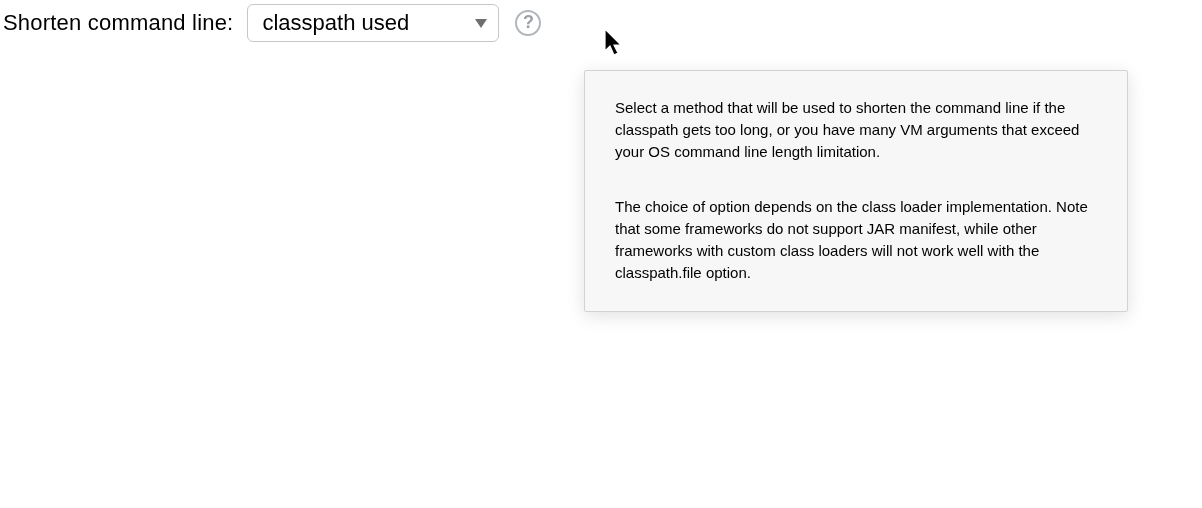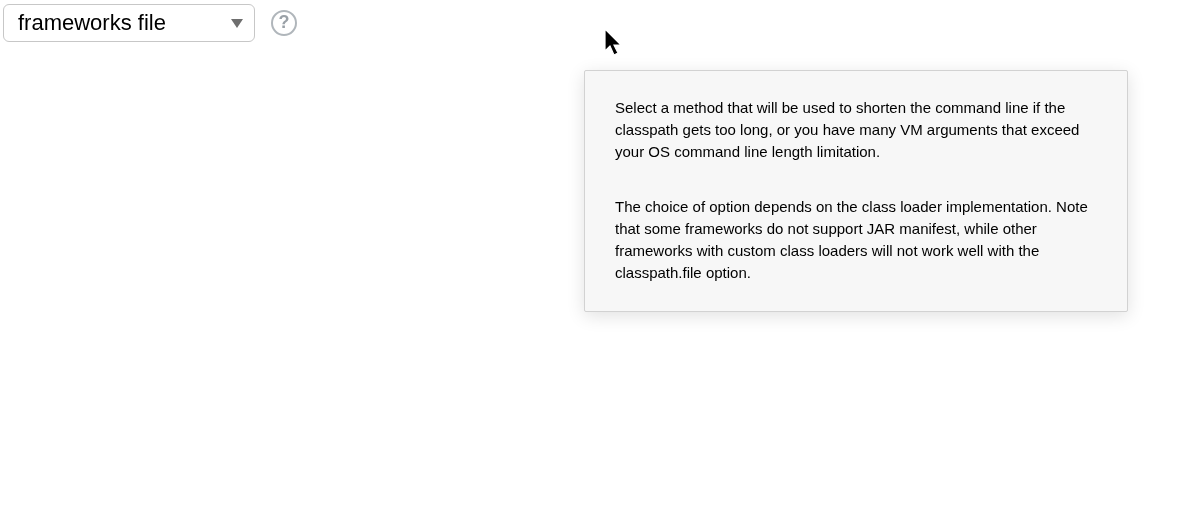--- a/index.html
+++ b/index.html
@@ -91,22 +91,23 @@
       color: #000;
     }
     .tooltip p + p {
       margin-top: 32px;
     }
   </style>
 </head>
 <body>
 
 <div class="form-row">
+  <div class="field-label">Shorten command line:</div>
   <div class="dropdown">
-    <span class="dropdown-text">frameworks file</span>
+    <span class="dropdown-text">classpath used</span>
     <span class="dropdown-caret">
       <svg width="14" height="12" viewBox="0 0 14 12">
         <polygon points="1,2 13,2 7,11" fill="#6e6e6e"></polygon>
       </svg>
     </span>
   </div>
   <div class="help-icon">
     <span>?</span>
   </div>
 </div>

